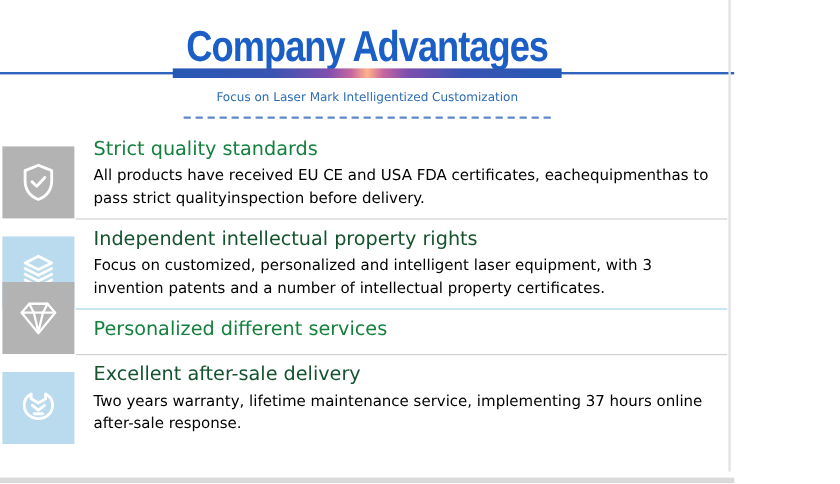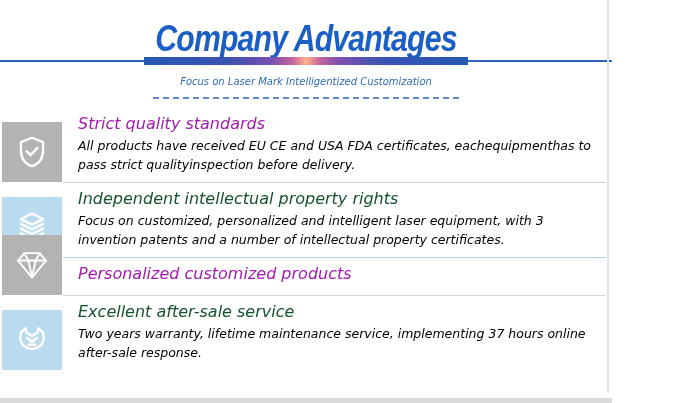--- a/index.html
+++ b/index.html
@@ -1,18 +1,18 @@
 <!DOCTYPE html>
 <html><head>
 <meta charset="utf-8">
 <style>
   html,body{margin:0;padding:0;background:#fff;}
   #stage{
     position:relative;width:612px;height:403px;background:#ffffff;
-    overflow:hidden;font-family:"DejaVu Sans","Liberation Sans",sans-serif;font-style:italic;
+    overflow:hidden;font-family:"DejaVu Sans","Liberation Sans",sans-serif;
   }
   
   .title{
     position:absolute;top:18px;left:0;width:100%;text-align:center;
     font-family:"Liberation Sans",sans-serif;
     font-size:36px;font-weight:bold;color:#1a5ec6;
     transform:scaleX(.84);transform-origin:50% 50%;
     letter-spacing:-1px;white-space:nowrap;
   }
   .header-rule{position:absolute;top:60px;left:0;right:0;height:2px;background:#2c63bb;}
@@ -34,21 +34,21 @@
   .row{position:relative;padding:6px 10px 9px 78px;}
   .icon-box{
     position:absolute;left:2px;bottom:1px;width:60px;height:60px;
     display:flex;align-items:center;justify-content:center;
   }
   .row.gray .icon-box{background:#b3b3b3;}
   .row.blue .icon-box{background:#badaee;}
   .icon-box svg{width:38px;height:38px;stroke:#ffffff;fill:none;
     stroke-width:1.5;stroke-linecap:round;stroke-linejoin:round;}
   .row-heading{font-size:16px;line-height:1.2;margin:0 0 3px 0;}
-  .row.gray .row-heading{color:#a21caf;}
+  .row.gray .row-heading{color:#15803d;}
   .row.blue .row-heading{color:#14532d;}
   .row-body{font-size:12.5px;line-height:1.52;color:#000000;max-width:614px;margin:0;}
   .divider{position:absolute;left:63px;right:2px;bottom:0;height:1px;}
   .row.gray .divider{background:#d2d2d2;}
   .row.blue .divider{background:#a9d3ea;}
   
   .right-edge{position:absolute;top:0;bottom:10px;right:3px;width:2px;background:#e3e3e3;}
   .bottom-bar{position:absolute;left:0;right:0;bottom:0;height:5px;background:#dadada;}
 </style>
 </head>
@@ -92,33 +92,33 @@
   <div class="row gray">
     <span class="icon-box">
           <svg viewBox="0 0 24 24" style="stroke-width:1.2">
             <path d="M7.2 4.5 H16.8 L20.8 9.2 L12 20 L3.2 9.2 Z"></path>
             <path d="M3.2 9.2 H20.8"></path>
             <path d="M9.6 9.2 L12 19.2 L14.4 9.2"></path>
             <path d="M7.2 4.5 L9.6 9.2"></path>
             <path d="M16.8 4.5 L14.4 9.2"></path>
           </svg>
         </span>
-    <div class="row-heading">Personalized customized products</div>
+    <div class="row-heading">Personalized different services</div>
     <div class="divider"></div>
   </div>
 
   <div class="row blue">
     <span class="icon-box">
           <svg viewBox="0 0 24 24">
             <path d="M8.2 4.6 C5.9 5.8 4.5 8 4.5 10.4 C4.5 14.6 7.8 17.6 12 17.6 C16.2 17.6 19.5 14.6 19.5 10.4 C19.5 8 18.1 5.8 15.8 4.6 L15.8 7.1 L12 9.4 L8.2 7.1 Z"></path>
             <path d="M8.8 10.6 L12 13.1 L15.2 10.6"></path>
             <path d="M9.8 15 H14.2"></path>
           </svg>
         </span>
-    <div class="row-heading">Excellent after-sale service</div>
+    <div class="row-heading">Excellent after-sale delivery</div>
     <p class="row-body">Two years warranty, lifetime maintenance service, implementing 37 hours online after-sale response.</p>
 
   </div>
 </div>
 
   <div class="right-edge"></div>
   <div class="bottom-bar"></div>
 </div>
 
 </body></html>

